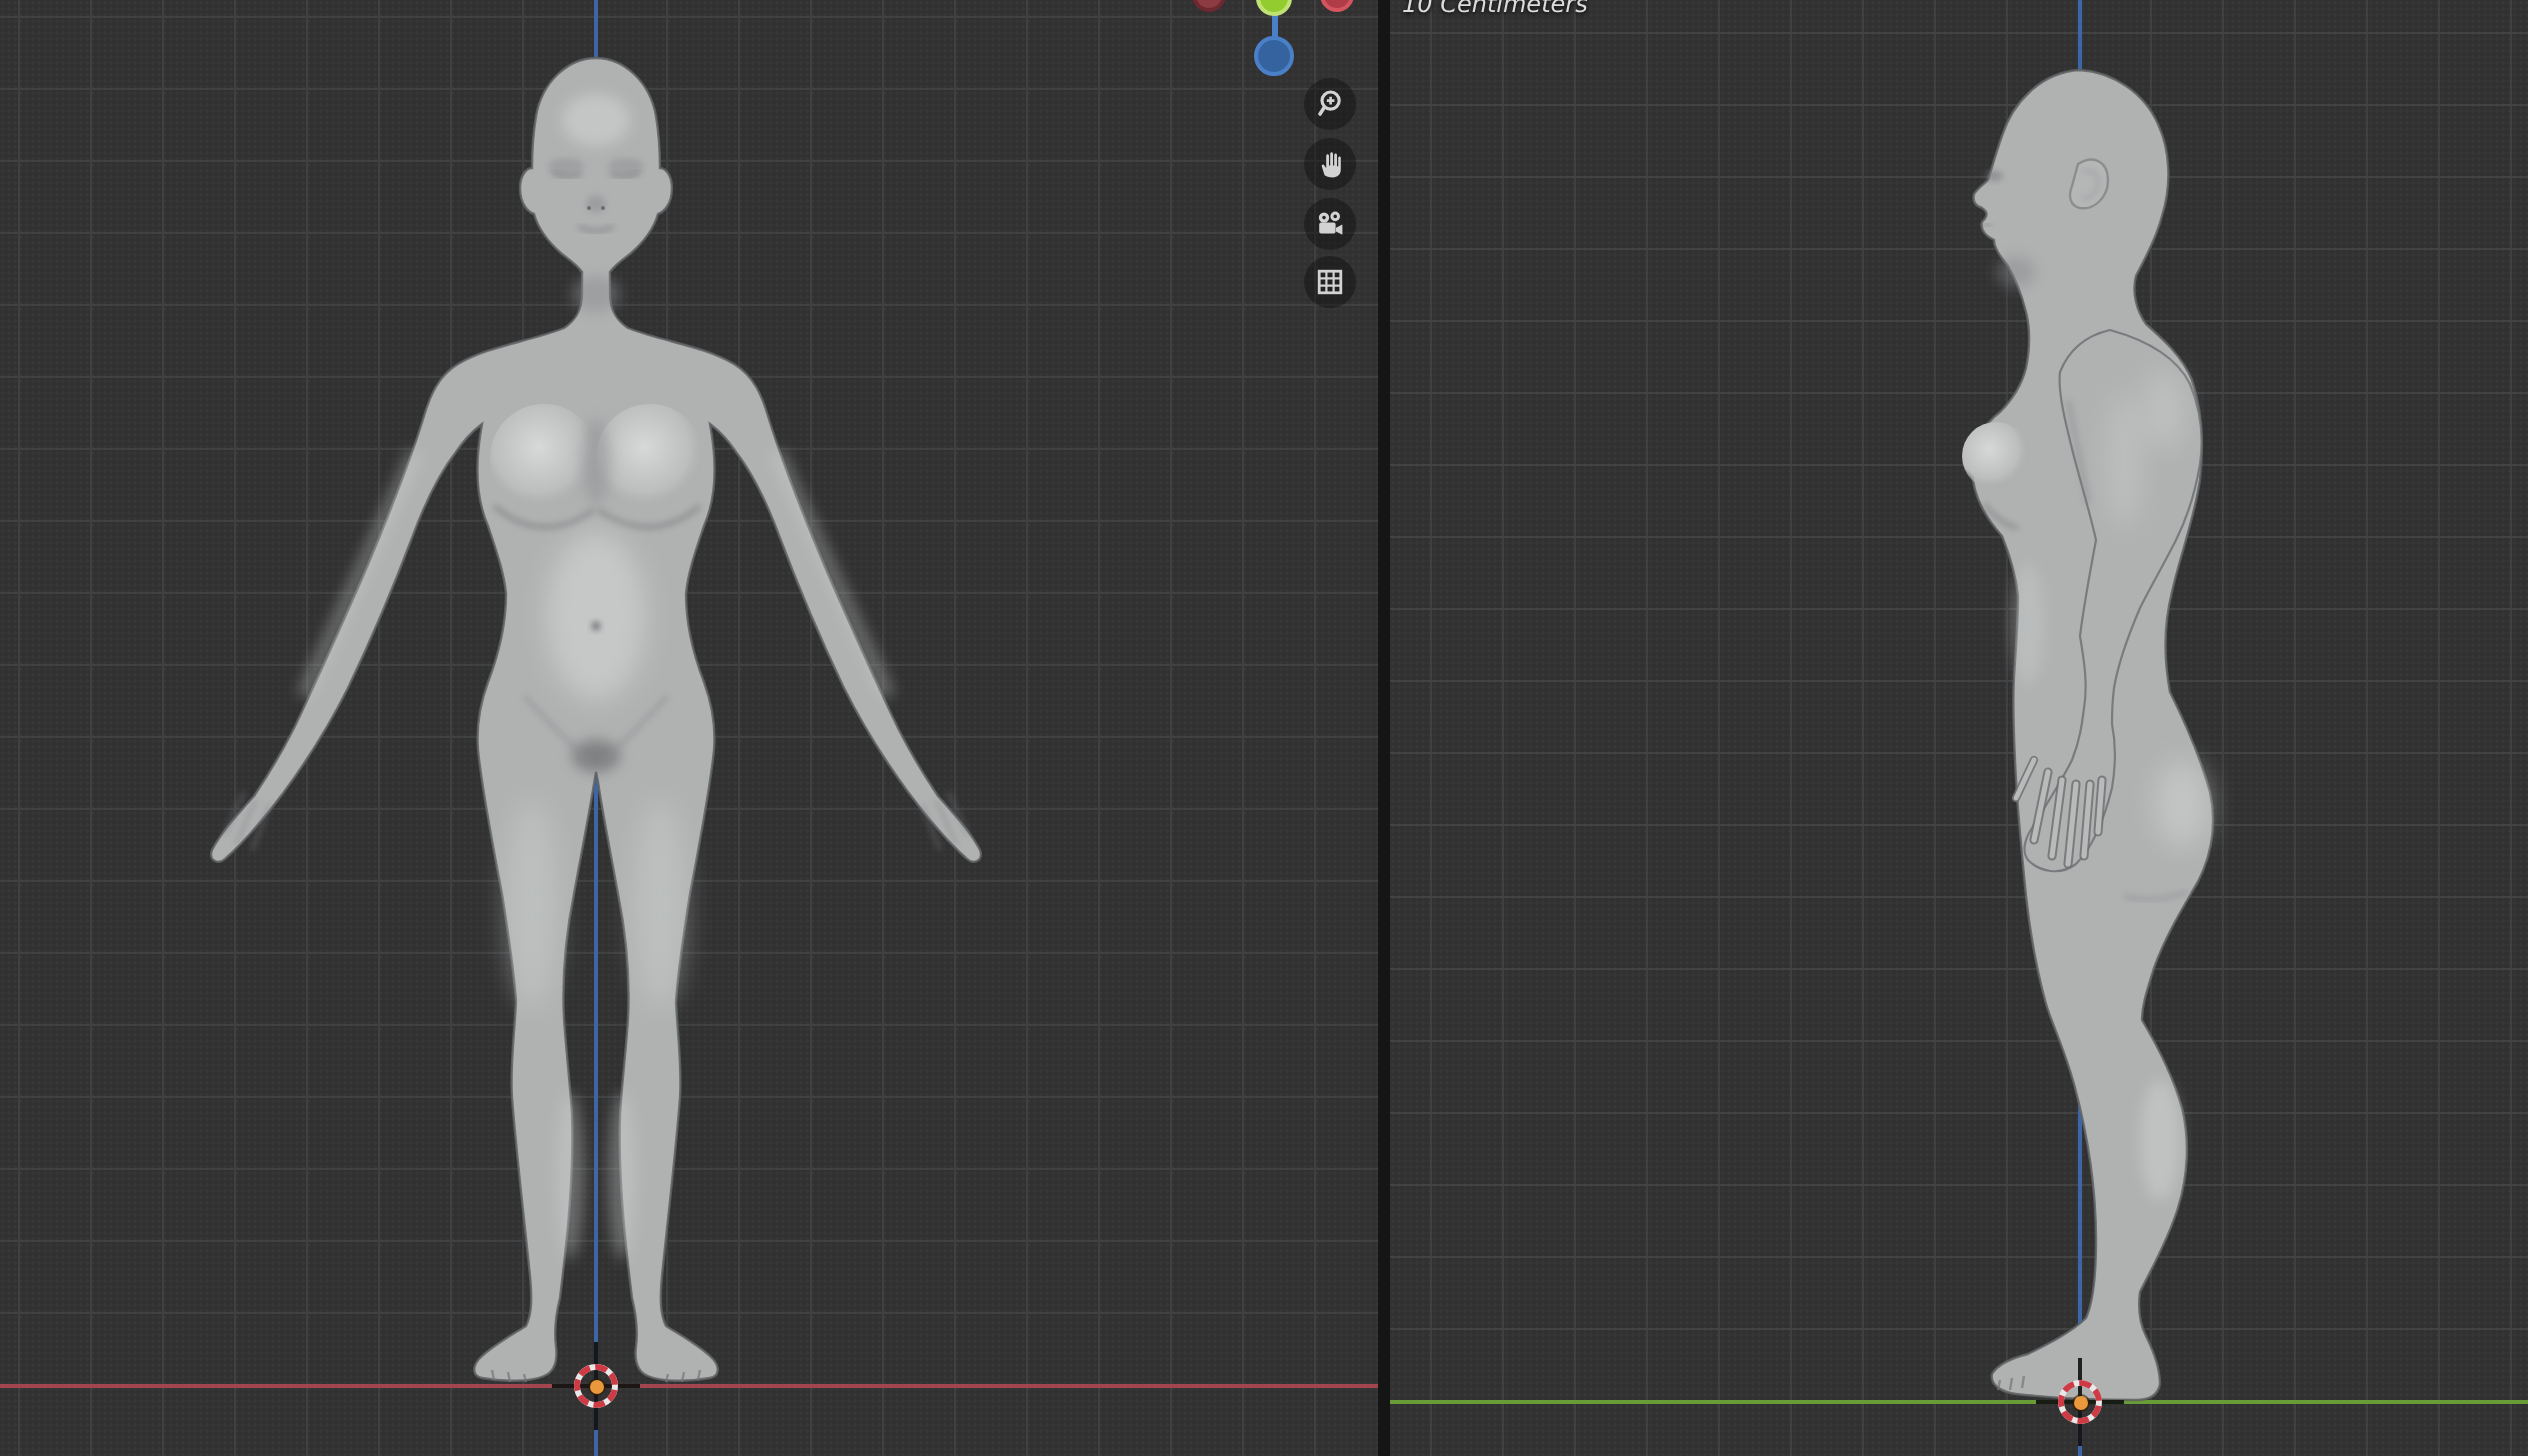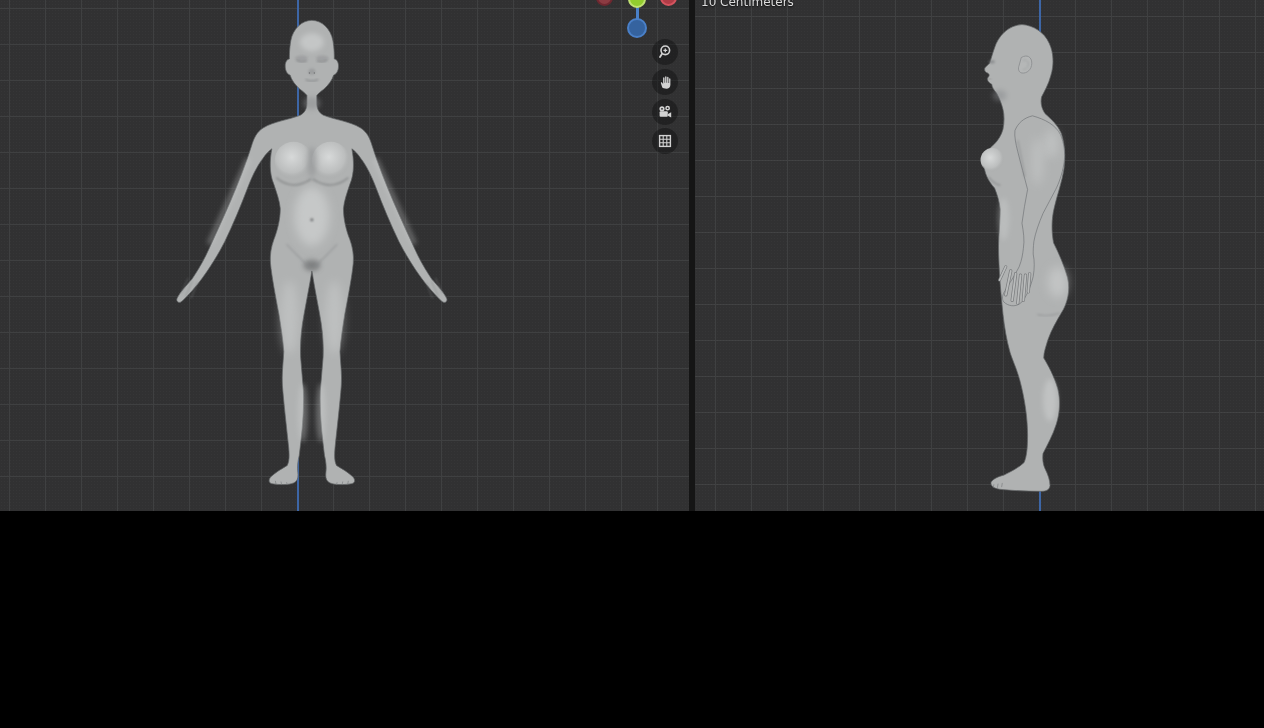--- a/index.html
+++ b/index.html
@@ -4,21 +4,21 @@
 <style>
   :root{
     --background:#313132; --grid-line:#3f4041; --divider:#151515;
     --axis-x:#a2454e; --axis-y:#699b36; --axis-z:#3d66a6;
     --model-base:#b0b2b2; --cursor-red:#cf3b45; --origin-orange:#e9983c;
     --icon-glyph:#d2d2d2; --icon-circle-bg:rgba(10,10,10,0.4); --label-text:#dcdcdc;
   }
   *{margin:0;padding:0;box-sizing:border-box;}
   html,body{width:1264px;height:728px;overflow:hidden;background:#000;
     font-family:"DejaVu Sans","Liberation Sans",sans-serif;}
-  .stage{position:relative;width:1264px;height:511px;background:var(--divider);}
+  .stage{position:relative;width:1264px;height:728px;background:var(--divider);font-style:italic;}
   .viewport{position:absolute;top:0;bottom:0;overflow:hidden;background:var(--background);}
   .viewport .grid{position:absolute;inset:0;
     background-image:linear-gradient(to right,var(--grid-line) 1px,transparent 1px),
                      linear-gradient(to bottom,var(--grid-line) 1px,transparent 1px);
     background-size:36px 36px;}
   .viewport .noise{position:absolute;inset:0;
     background-image:radial-gradient(rgba(255,255,255,0.022) 1px,transparent 1px);
     background-size:3px 3px;}
   #vp-front{left:0;width:689px;}
   #vp-front .grid{background-position:9px 8px;}

